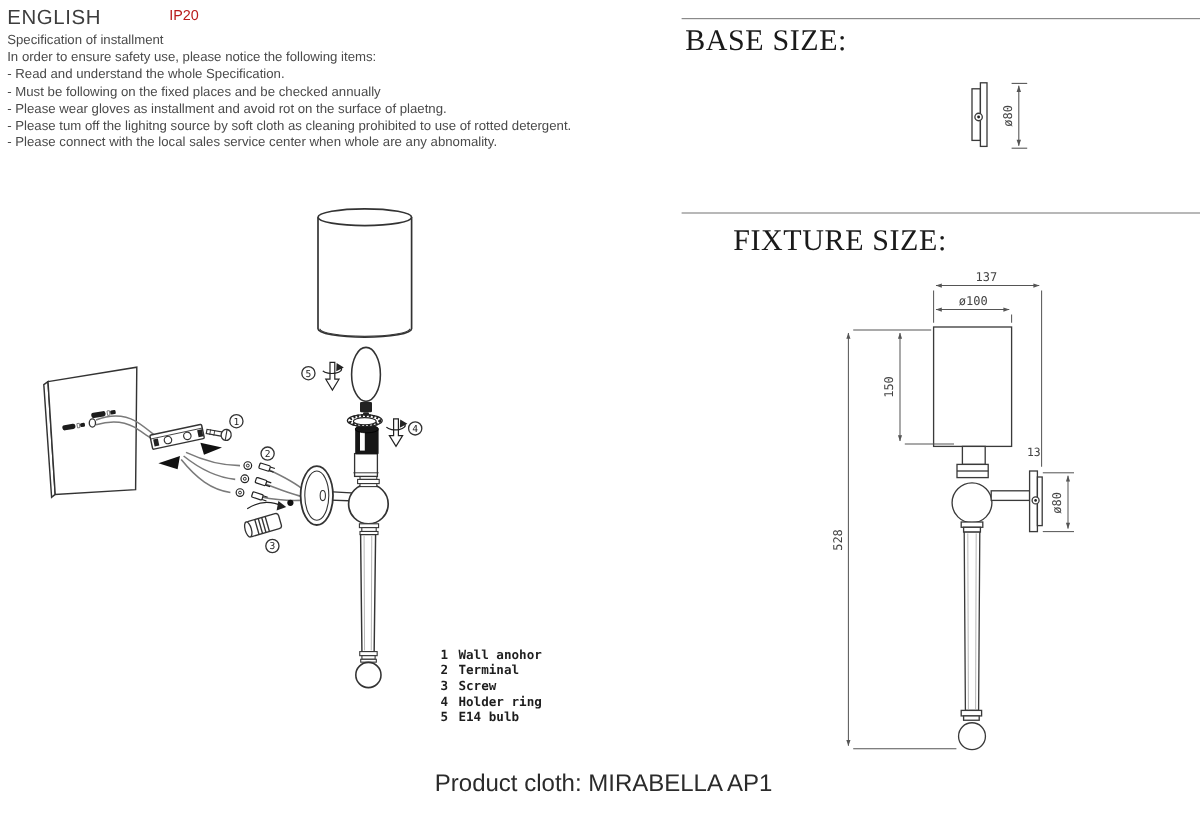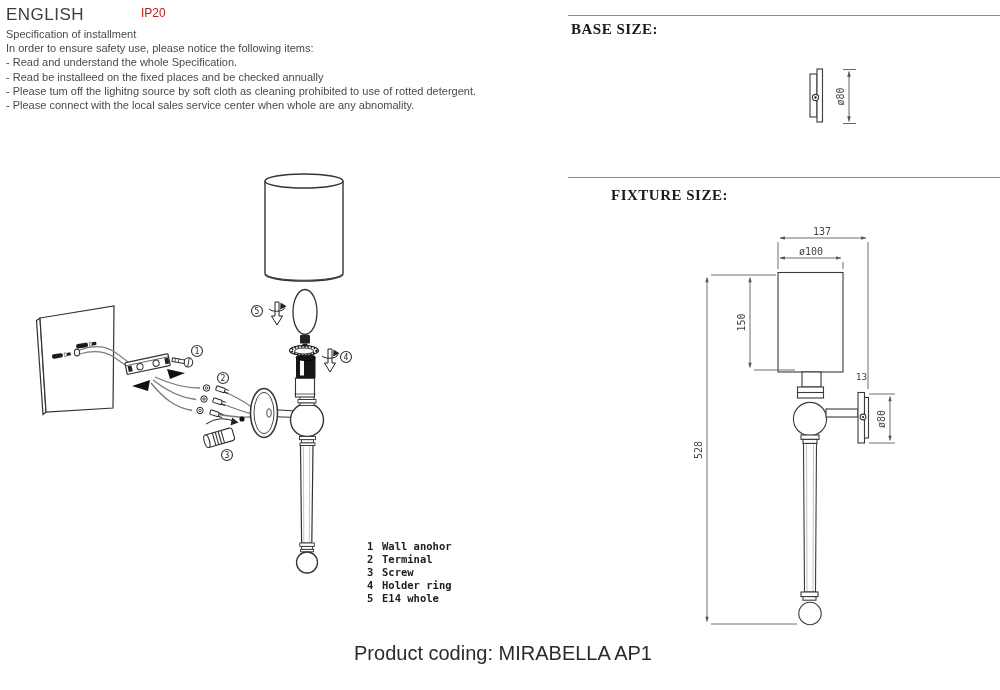--- a/index.html
+++ b/index.html
@@ -5,21 +5,21 @@
   html,body{margin:0;padding:0;}
   body{width:1000px;height:690px;background:#ffffff;font-family:"Liberation Sans",sans-serif;}
   .page{position:relative;width:1000px;height:676px;background:#fff;overflow:hidden;}
   .hdr-lang{position:absolute;left:6px;top:5px;font-size:17px;color:#3d3d3d;letter-spacing:.5px;}
   .hdr-ip{position:absolute;left:141px;top:6px;font-size:12px;color:#b91c1c;}
   .spec{position:absolute;left:6px;top:27px;font-size:11px;line-height:14.2px;color:#4a4a4a;white-space:nowrap;}
   .rule{position:absolute;height:1px;background:#8a8a8a;}
   .rule-top{left:568px;top:15px;width:432px;}
   .rule-mid{left:568px;top:177px;width:432px;}
   .rule-bottom{left:568px;top:686px;width:432px;}
-  .sec-title{position:absolute;font-family:"Liberation Serif",serif;font-weight:bold;font-size:15px;color:#1a1a1a;letter-spacing:.5px;}
+  .sec-title{position:absolute;font-family:"Liberation Serif",serif;font-weight:normal;font-size:25px;color:#1a1a1a;letter-spacing:.5px;}
   .sec-title.base{left:571px;top:21px;}
   .sec-title.fixture{left:571px;top:187px;margin-left:40px;}
   .parts{position:absolute;left:345px;top:540px;font-family:"DejaVu Sans Mono",monospace;font-weight:bold;font-size:10.5px;line-height:13.1px;color:#1e1e1e;white-space:nowrap;margin-left:22px;}
   .part .num{display:inline-block;min-width:11px;margin-right:4px;}
   .product-coding{position:absolute;left:300px;top:642px;width:406px;text-align:center;font-size:20px;color:#2b2b2b;}
   svg{position:absolute;overflow:visible;}
   svg text{font-family:"DejaVu Sans Mono",monospace;fill:#444;}
   .dim-txt{font-size:10px;}
   .dim-txt-sm{font-size:9.5px;}
   .co-txt{font-size:8px;fill:#222;}
@@ -29,21 +29,22 @@
 
 <div class="page">
 
   <div class="hdr-lang">ENGLISH</div>
   <div class="hdr-ip">IP20</div>
 
   <div class="spec">
     <div>Specification of installment</div>
     <div>In order to ensure safety use, please notice the following items:</div>
     <div>- Read and understand the whole Specification.</div>
-    <div>- Read be installeed on the fixed places and be checked annually</div>
+    <div>- Must be following on the fixed places and be checked annually</div>
+    <div>- Please wear gloves as installment and avoid rot on the surface of plaetng.</div>
     <div>- Please tum off the lighitng source by soft cloth as cleaning prohibited to use of rotted detergent.</div>
     <div>- Please connect with the local sales service center when whole are any abnomality.</div>
   </div>
 
   <div class="rule rule-top"></div>
   <div class="sec-title base">BASE SIZE:</div>
 
   <svg style="left:780px;top:55px;" width="125" height="85" viewBox="780 55 125 85">
     <defs>
       <marker id="arrB" viewBox="0 0 10 10" refX="9.5" refY="5" markerWidth="8.5" markerHeight="6" orient="auto-start-reverse">
@@ -295,19 +296,19 @@
       <rect x="300.6" y="549.4" width="13" height="2.4" stroke-width="0.9"></rect>
       <circle cx="307" cy="562.5" r="10.5" stroke-width="1.3"></circle>
     </g>
   </svg>
 
   <div class="parts">
     <div class="part"><span class="num">1</span><span>Wall anohor</span></div>
     <div class="part"><span class="num">2</span><span>Terminal</span></div>
     <div class="part"><span class="num">3</span><span>Screw</span></div>
     <div class="part"><span class="num">4</span><span>Holder ring</span></div>
-    <div class="part"><span class="num">5</span><span>E14 whole</span></div>
+    <div class="part"><span class="num">5</span><span>E14 bulb</span></div>
   </div>
 
-  <div class="product-coding">Product coding: MIRABELLA AP1</div>
+  <div class="product-coding">Product cloth: MIRABELLA AP1</div>
   <div class="rule rule-bottom"></div>
 
 </div>
 
 </body></html>

